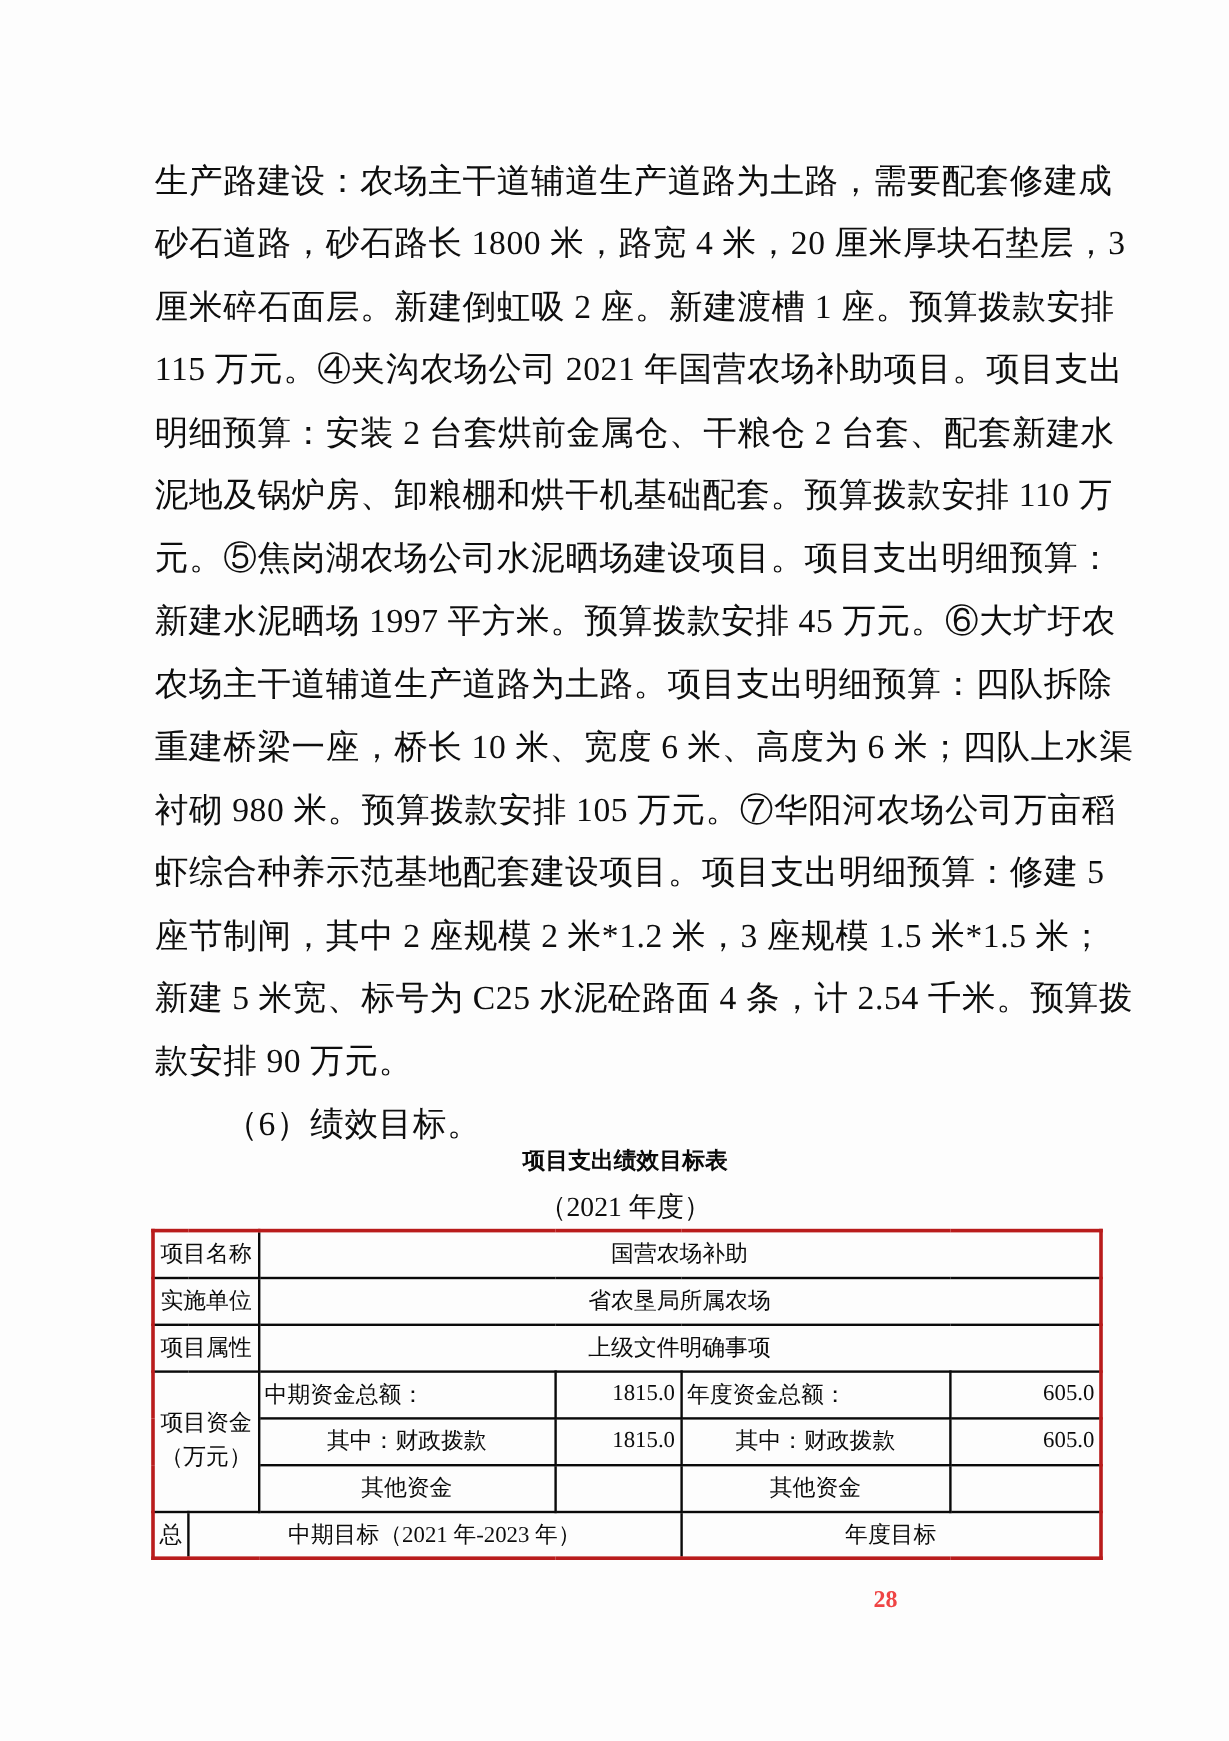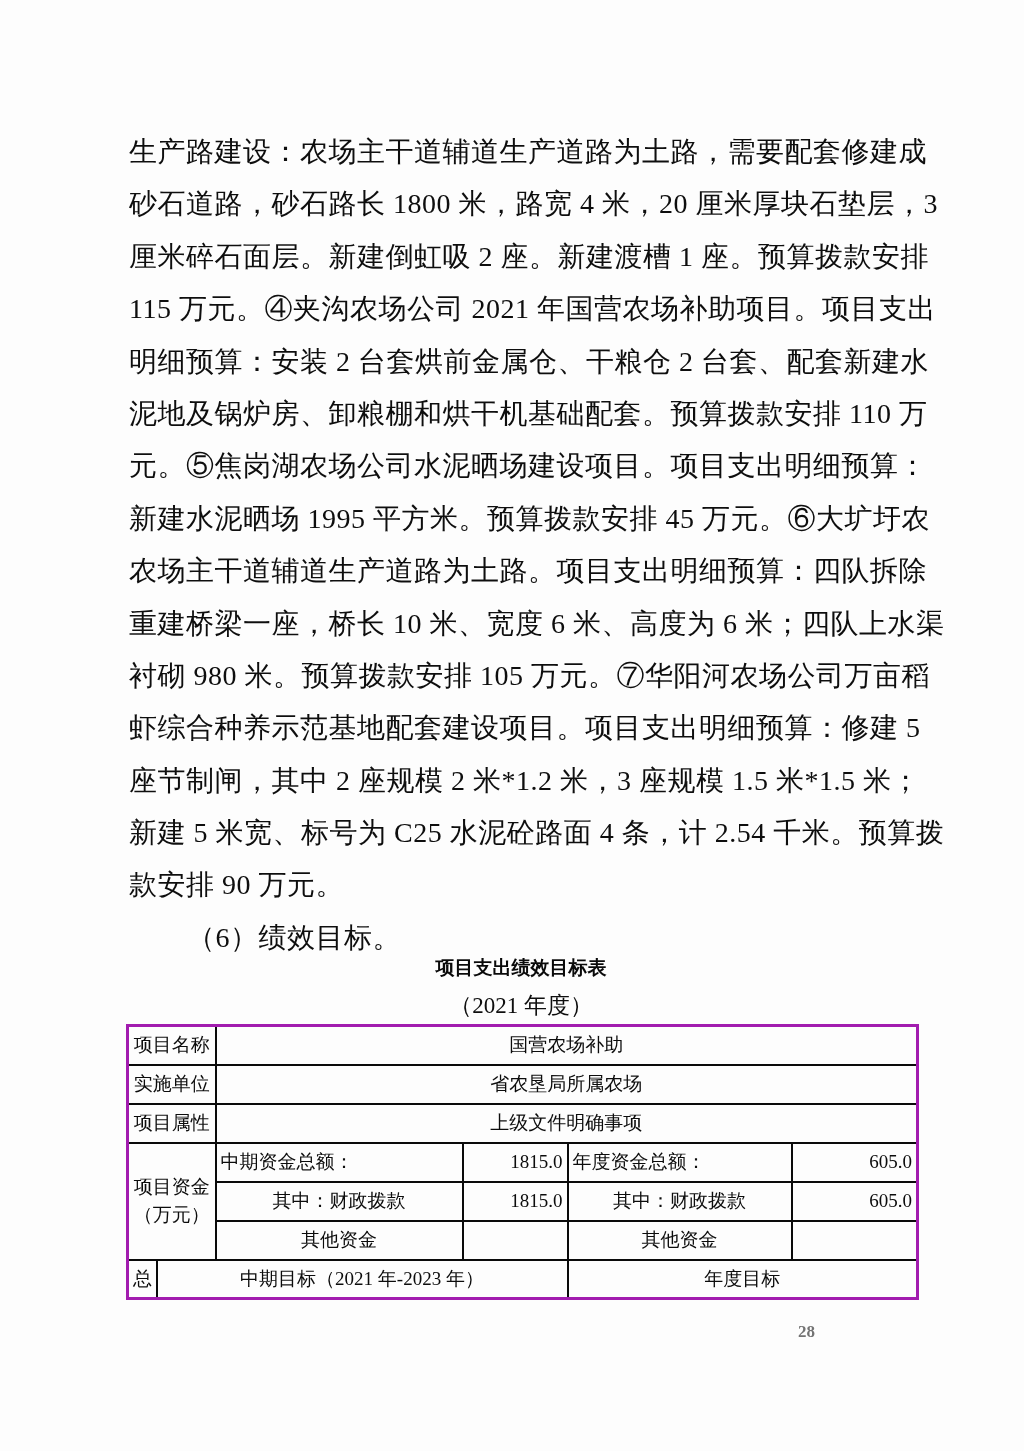--- a/index.html
+++ b/index.html
@@ -62,21 +62,21 @@
   }
 
   
   .goal-table {
     position: absolute;
     left: 126px;
     top: 1024px;
     width: 790px;
     border-collapse: collapse;
     table-layout: fixed;
-    border: 3px solid #a21caf;
+    border: 3px solid #b91c1c;
   }
   .goal-table td {
     border: 2px solid #0a0a0a;
     font-size: 19px;
     padding: 0 4px;
     overflow: hidden;
     color: #0c0c0c;
     vertical-align: middle;
   }
   .goal-table tr { height: 39px; }
@@ -85,42 +85,42 @@
   .c-right { text-align: right; }
   .funding-label {
     text-align: center;
     white-space: pre-line;
     line-height: 1.45;
   }
 
   
   .page-number {
     position: absolute;
-    left: 798px;
+    left: 728px;
     top: 1322px;
     font-family: "Liberation Serif", "DejaVu Serif", serif;
     font-weight: bold;
-    font-size: 17px;
-    color: #737373;
+    font-size: 20px;
+    color: #ef4444;
   }
 </style>
 </head>
 <body>
 
 <div class="page">
 
   <div class="text-block">
     <div class="body-line">生产路建设：农场主干道辅道生产道路为土路，需要配套修建成</div>
     <div class="body-line">砂石道路，砂石路长 1800 米，路宽 4 米，20 厘米厚块石垫层，3</div>
     <div class="body-line">厘米碎石面层。新建倒虹吸 2 座。新建渡槽 1 座。预算拨款安排</div>
     <div class="body-line">115 万元。④夹沟农场公司 2021 年国营农场补助项目。项目支出</div>
     <div class="body-line">明细预算：安装 2 台套烘前金属仓、干粮仓 2 台套、配套新建水</div>
     <div class="body-line">泥地及锅炉房、卸粮棚和烘干机基础配套。预算拨款安排 110 万</div>
     <div class="body-line">元。⑤焦岗湖农场公司水泥晒场建设项目。项目支出明细预算：</div>
-    <div class="body-line">新建水泥晒场 1995 平方米。预算拨款安排 45 万元。⑥大圹圩农</div>
+    <div class="body-line">新建水泥晒场 1997 平方米。预算拨款安排 45 万元。⑥大圹圩农</div>
     <div class="body-line">农场主干道辅道生产道路为土路。项目支出明细预算：四队拆除</div>
     <div class="body-line">重建桥梁一座，桥长 10 米、宽度 6 米、高度为 6 米；四队上水渠</div>
     <div class="body-line">衬砌 980 米。预算拨款安排 105 万元。⑦华阳河农场公司万亩稻</div>
     <div class="body-line">虾综合种养示范基地配套建设项目。项目支出明细预算：修建 5</div>
     <div class="body-line">座节制闸，其中 2 座规模 2 米*1.2 米，3 座规模 1.5 米*1.5 米；</div>
     <div class="body-line">新建 5 米宽、标号为 C25 水泥砼路面 4 条，计 2.54 千米。预算拨</div>
     <div class="body-line no-just">款安排 90 万元。</div>
     <div class="body-line no-just indent">（6）绩效目标。</div>
   </div>
 

